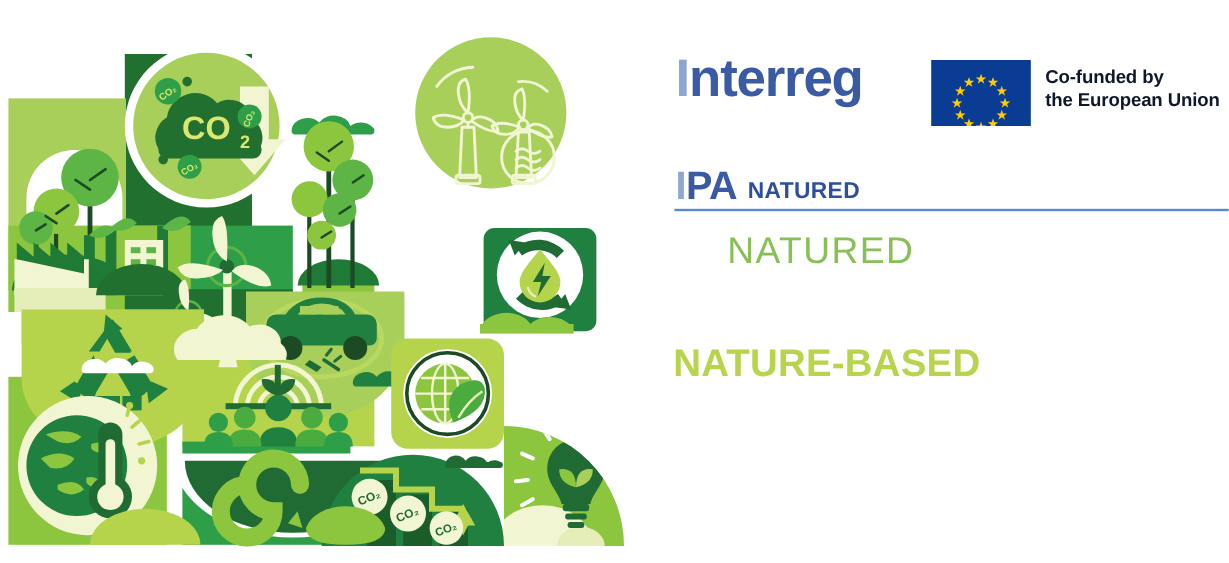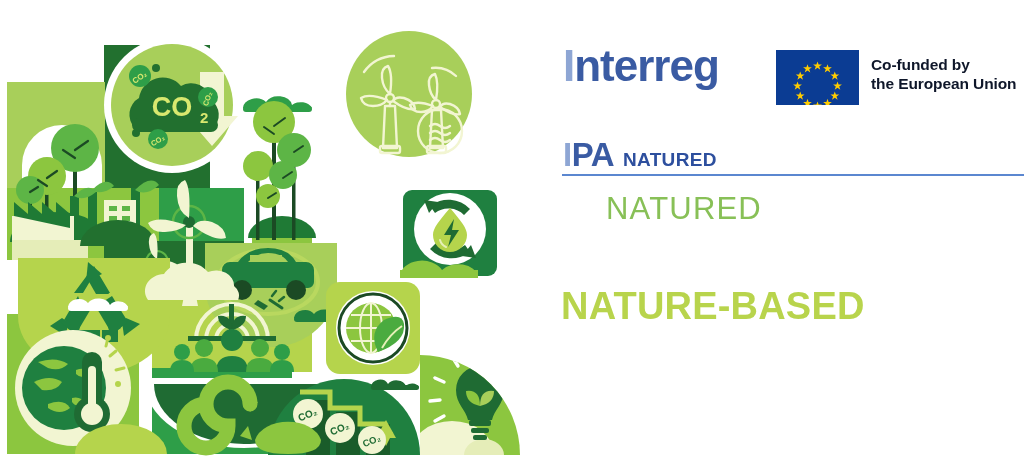--- a/index.html
+++ b/index.html
@@ -41,21 +41,21 @@
   .divider{position:absolute;left:17px;top:174px;width:462px;height:2px;background:#5b87d0;}
 
   .acronym{
     position:absolute;left:17px;top:192px;
     font-size:31px;font-weight:normal;letter-spacing:1.2px;
     color:#88c057;line-height:1.1;margin-left:44px;
   }
 
   .headline{
     position:absolute;left:16px;top:282px;width:462px;
-    font-size:38px;font-weight:bold;letter-spacing:0.2px;
+    font-size:32px;font-weight:bold;letter-spacing:0.2px;
     color:#b9d champ;color:#b8d44c;line-height:1.28;
   }
   .headline .ln{display:block;white-space:nowrap;}
 </style>
 </head>
 <body>
 
 <div class="banner">
 
   <div class="collage">

